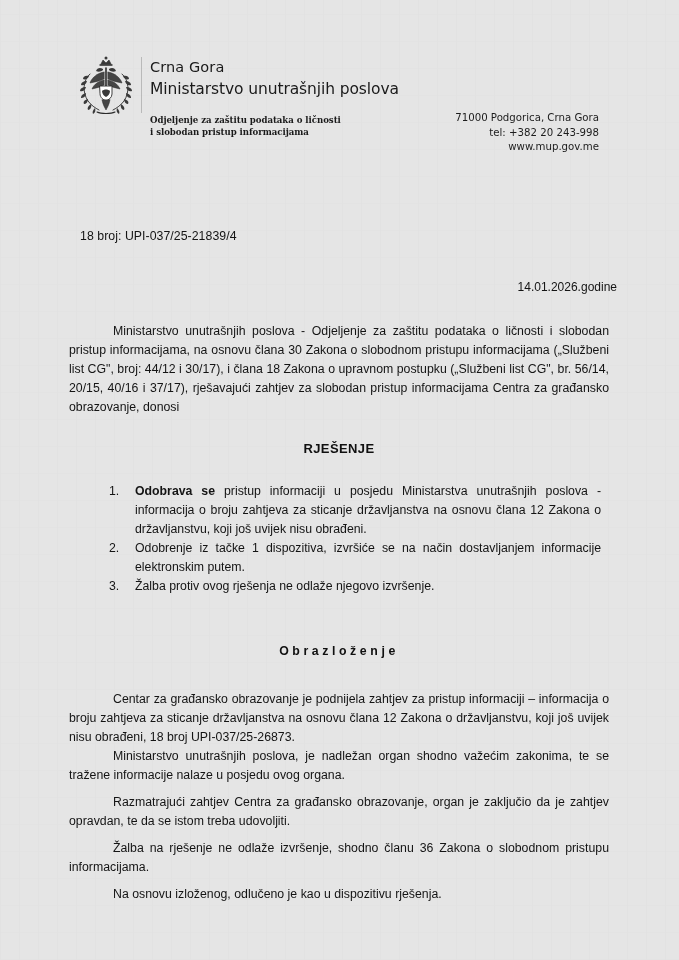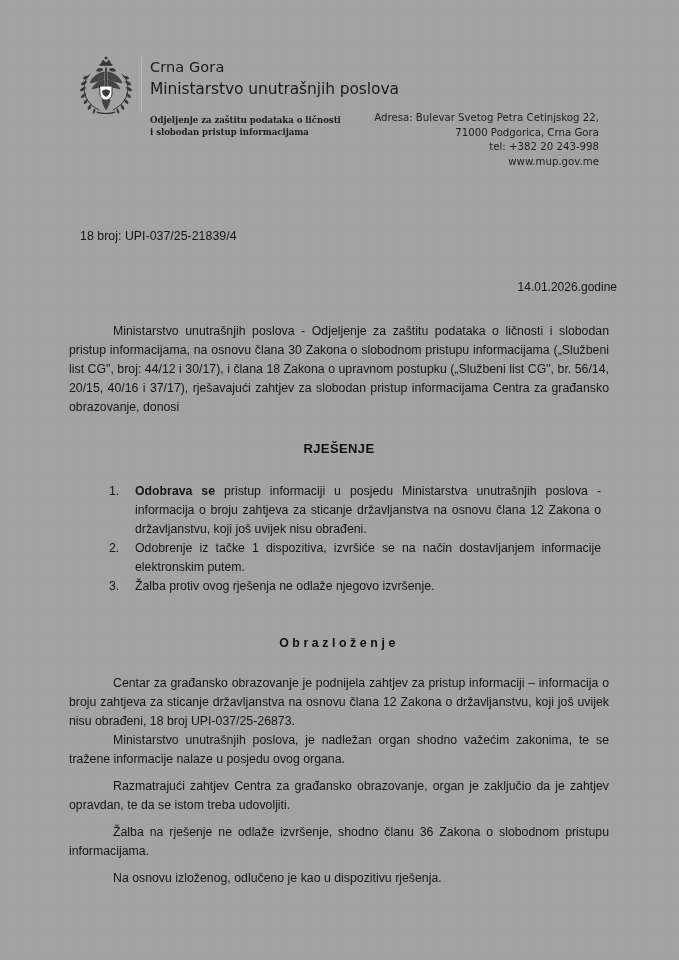--- a/index.html
+++ b/index.html
@@ -7,21 +7,21 @@
     padding: 0;
     background: #ffffff;
   }
   body {
     font-family: "Liberation Sans", sans-serif;
   }
   .page {
     position: relative;
     width: 679px;
     height: 960px;
-    background: #a3a3a3;
+    background: #e5e5e5;
     overflow: hidden;
     color: #111111;
   }
 
   
   .letterhead {
     position: absolute;
     left: 0;
     top: 0;
     width: 679px;
@@ -128,21 +128,21 @@
 
   .heading-rjesenje {
     margin: 0;
     text-align: center;
     font-size: 13px;
     font-weight: bold;
     letter-spacing: 0.4px;
     color: #101010;
   }
   .heading-obraz {
-    margin: 0;
+    margin: 8px;
     text-align: center;
     font-size: 12.3px;
     font-weight: bold;
     letter-spacing: 3.6px;
     color: #101010;
   }
 
   ol.dispositiv {
     margin: 8px;
     padding: 0;
@@ -239,21 +239,20 @@
     <div class="head-text">
       <div class="head-country">Crna Gora</div>
       <div class="head-ministry">Ministarstvo unutrašnjih poslova</div>
       <div class="head-dept">
         <div>Odjeljenje za zaštitu podataka o ličnosti</div>
         <div>i slobodan pristup informacijama</div>
       </div>
     </div>
 
     <div class="address-block">
-      <div>Adresa: Bulevar Svetog Petra Cetinjskog 22,</div>
       <div>71000 Podgorica, Crna Gora</div>
       <div>tel: +382 20 243-998</div>
       <div>www.mup.gov.me</div>
     </div>
   </div>
 
   <div class="ref-number">18 broj: UPI-037/25-21839/4</div>
   <div class="doc-date">14.01.2026.godine</div>
 
   <div class="body-area">

